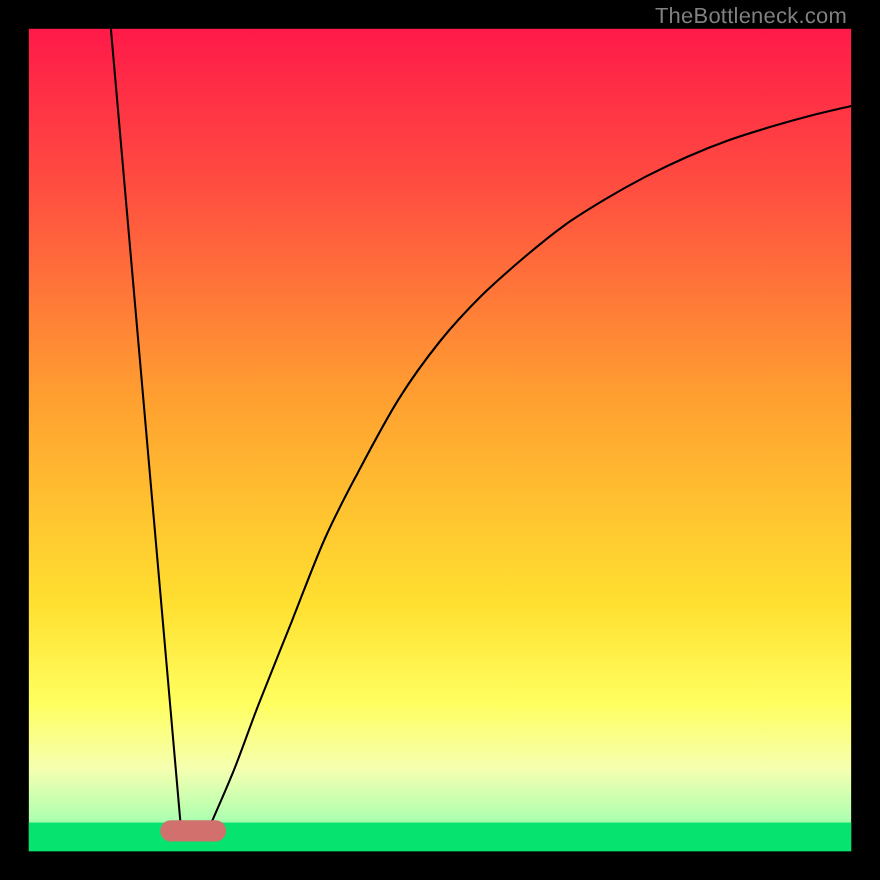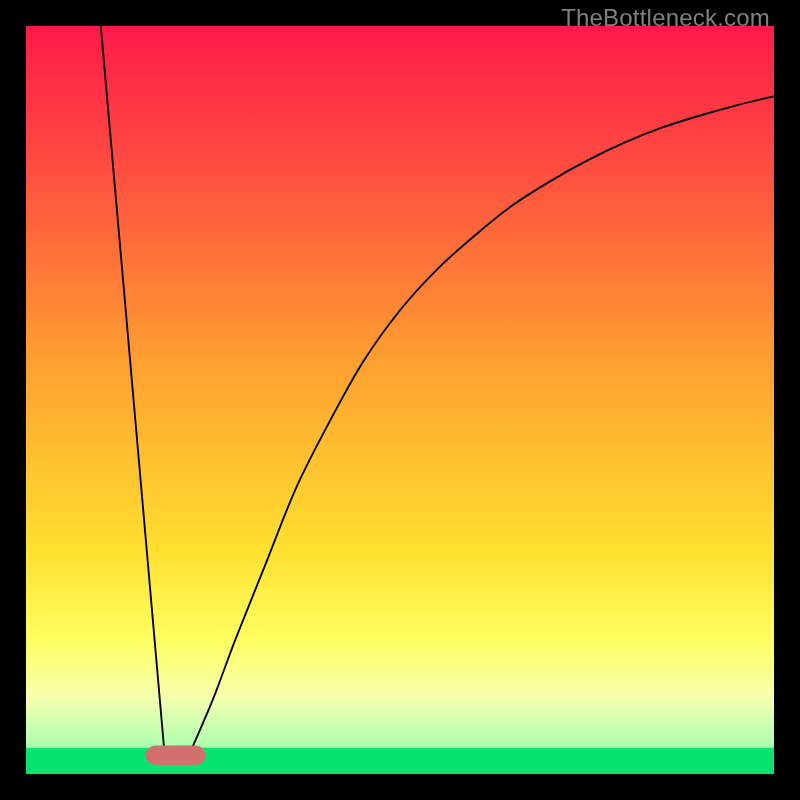--- a/index.html
+++ b/index.html
@@ -24,21 +24,21 @@
     left: 0;
     top: 0;
     width: 748px;
     height: 748px;
   }
   .watermark {
     position: absolute;
     top: 4px;
     right: 30px;
     color: #808080;
-    font-size: 24px;
+    font-size: 20px;
     font-weight: 500;
     letter-spacing: 0.2px;
   }
   svg {
     display: block;
   }
 </style>
 </head>
 <body>
 

